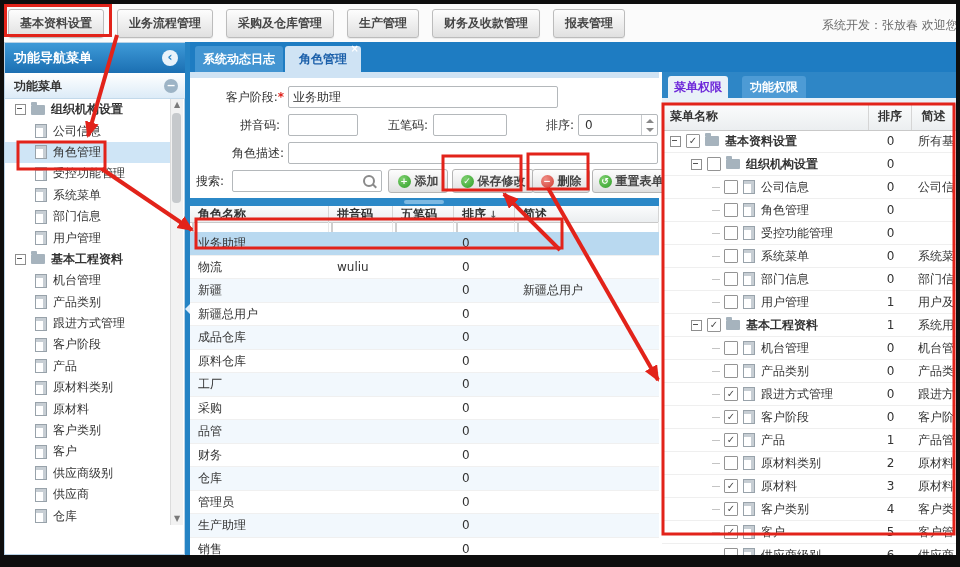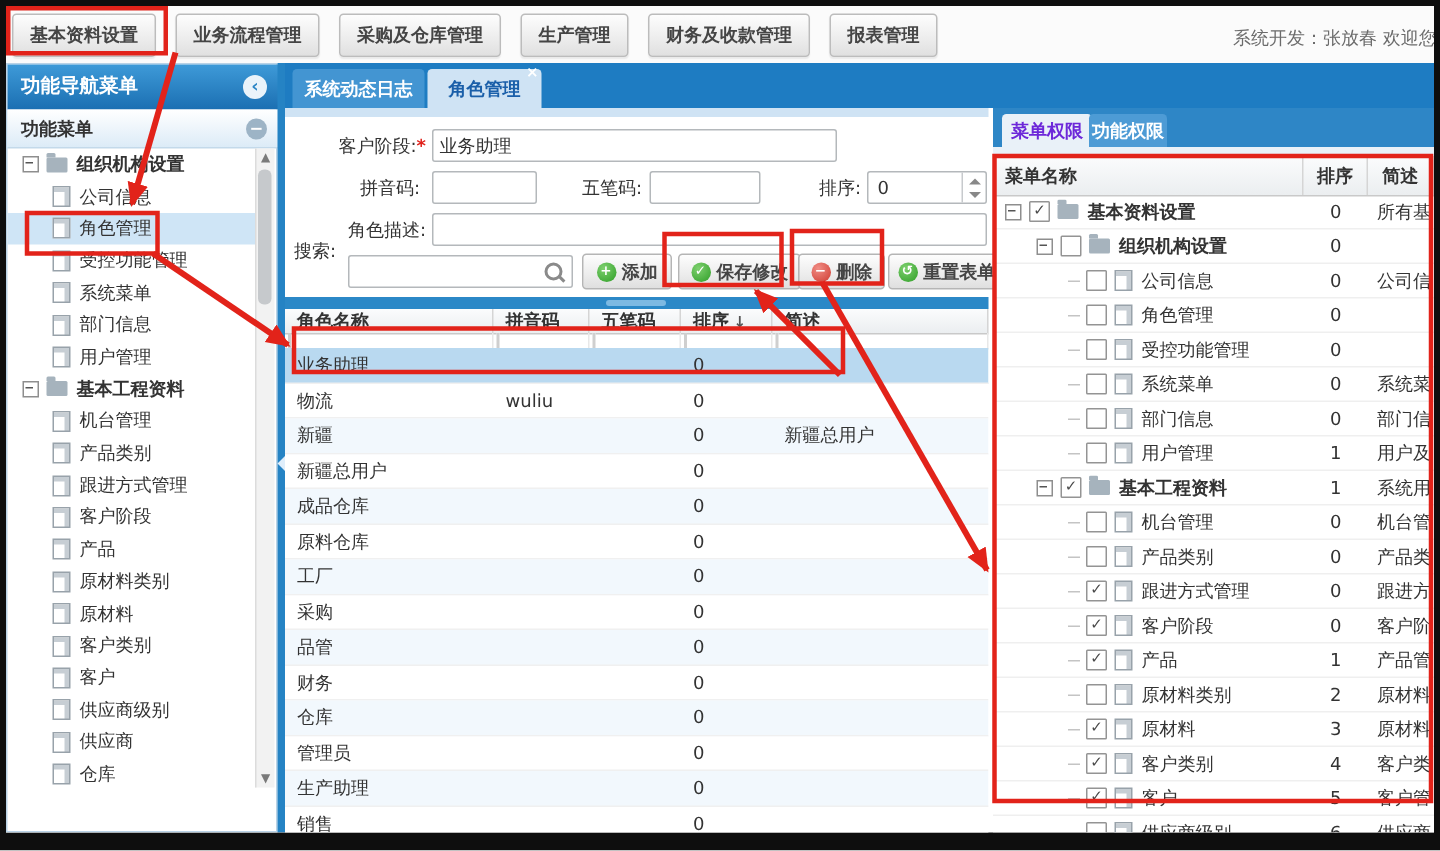--- a/index.html
+++ b/index.html
@@ -101,21 +101,21 @@
   
   #right{position:absolute;left:658px;top:68px;width:294px;height:483px;background:#fff;}
   #right-tabstrip{position:absolute;left:0;top:0;width:294px;height:26px;background:#2e86c6;}
   .rtab{position:absolute;bottom:0;height:22px;border-radius:3px 3px 0 0;font-size:12px;font-weight:bold;text-align:center;
     line-height:22px;cursor:pointer;}
   .rtab.active{background:#e9f1f8;color:#6d28d9;}
   .rtab.inactive{background:#4d9bd5;color:#fff;}
   #right-topstrip{position:absolute;left:0;top:26px;width:294px;height:6px;background:#e9f1f8;}
   #rt-header{position:absolute;left:0;top:32px;width:294px;height:26px;background:linear-gradient(#fbfcfd,#ebeef0);
     border-bottom:1px solid #c9c9c9;display:flex;}
-  .rth-cell{font-size:12px;font-weight:bold;color:#333;line-height:26px;box-sizing:border-box;border-right:1px solid #d5d5d5;flex:none;}
+  .rth-cell{font-size:12px;font-weight:bold;color:#333;line-height:26px;box-sizing:border-box;border-right:1px solid #d5d5d5;flex:none;font-family:Liberation Mono, monospace;}
   #rt-body{position:absolute;left:0;top:58px;width:294px;height:425px;overflow:hidden;}
   .rt-row{display:flex;height:22px;align-items:center;border-bottom:1px solid #efefef;cursor:pointer;}
   .rt-name{flex:none;width:207px;display:flex;align-items:center;font-size:12px;color:#333;white-space:nowrap;overflow:hidden;box-sizing:border-box;}
   .rt-name.bold{font-weight:bold;}
   .rt-sort{flex:none;width:43px;font-size:12px;color:#333;text-align:center;}
   .rt-desc{flex:1;font-size:12px;color:#333;white-space:nowrap;overflow:hidden;padding-left:6px;}
   .dash{width:8px;height:1px;background:#c4c4c4;margin-right:4px;flex:none;}
   .cbx{width:12px;height:12px;border:1px solid #949494;background:#fff;border-radius:1px;margin-right:5px;flex:none;
     font-size:10px;line-height:11px;text-align:center;color:#4a4a4a;cursor:pointer;}
 
@@ -257,21 +257,21 @@
       <span id="spin-val">0</span>
       <span id="spin-btns">
         <span class="spin-up"></span>
         <span class="spin-dn"></span>
       </span>
     </div>
 
     <span class="f-label" style="left:4px;top:70px;width:90px;">角色描述:</span>
     <input class="f-input" style="left: 98px; top: 70px; width: 370px;" value="">
 
-    <span class="f-label" style="left:6px;top:84px;width:34px;text-align:left;">搜索:</span>
+    <span class="f-label" style="left:6px;top:98px;width:34px;text-align:left;">搜索:</span>
     <span style="position:absolute;left:42px;top:98px;width:150px;height:22px;">
       <input class="f-input" style="left: 0px; top: 0px; width: 150px;" value="">
       <span class="mag"></span>
     </span>
     <div id="toolbar-btns" style="position: absolute; left: 0px; top: 97px; width: 469px; height: 24px;">
           <div class="tool-btn" style="left: 198px; width: 60px;">
             <span class="bico green">+</span>
             <span>添加</span>
           </div>
           <div class="tool-btn" style="left: 262px; width: 82px;">
@@ -404,21 +404,21 @@
             <span class="g-cell" style="width: 61px;"></span>
             <span class="g-cell" style="width: 61px;">0</span>
             <span class="g-cell" style="width: 144px;"></span>
           </div>
         </div>
   </div>
 
   <div id="right">
     <div id="right-tabstrip">
           <div class="rtab active" style="left: 6px; width: 60px;">菜单权限</div>
-          <div class="rtab inactive" style="left: 64px; width: 52px;">功能权限</div>
+          <div class="rtab inactive" style="left: 80px; width: 64px;">功能权限</div>
         </div>
     <div id="right-topstrip"></div>
     <div id="rt-header">
           <span class="rth-cell" style="width: 207px; padding-left: 8px;">菜单名称</span>
           <span class="rth-cell" style="width: 43px; padding-left: 0px; text-align: center;">排序</span>
           <span class="rth-cell" style="width: 44px; padding-left: 0px; text-align: center;">简述</span>
         </div>
     <div id="rt-body">
           <div class="rt-row">
             <span class="rt-name bold" style="padding-left: 8px;">

